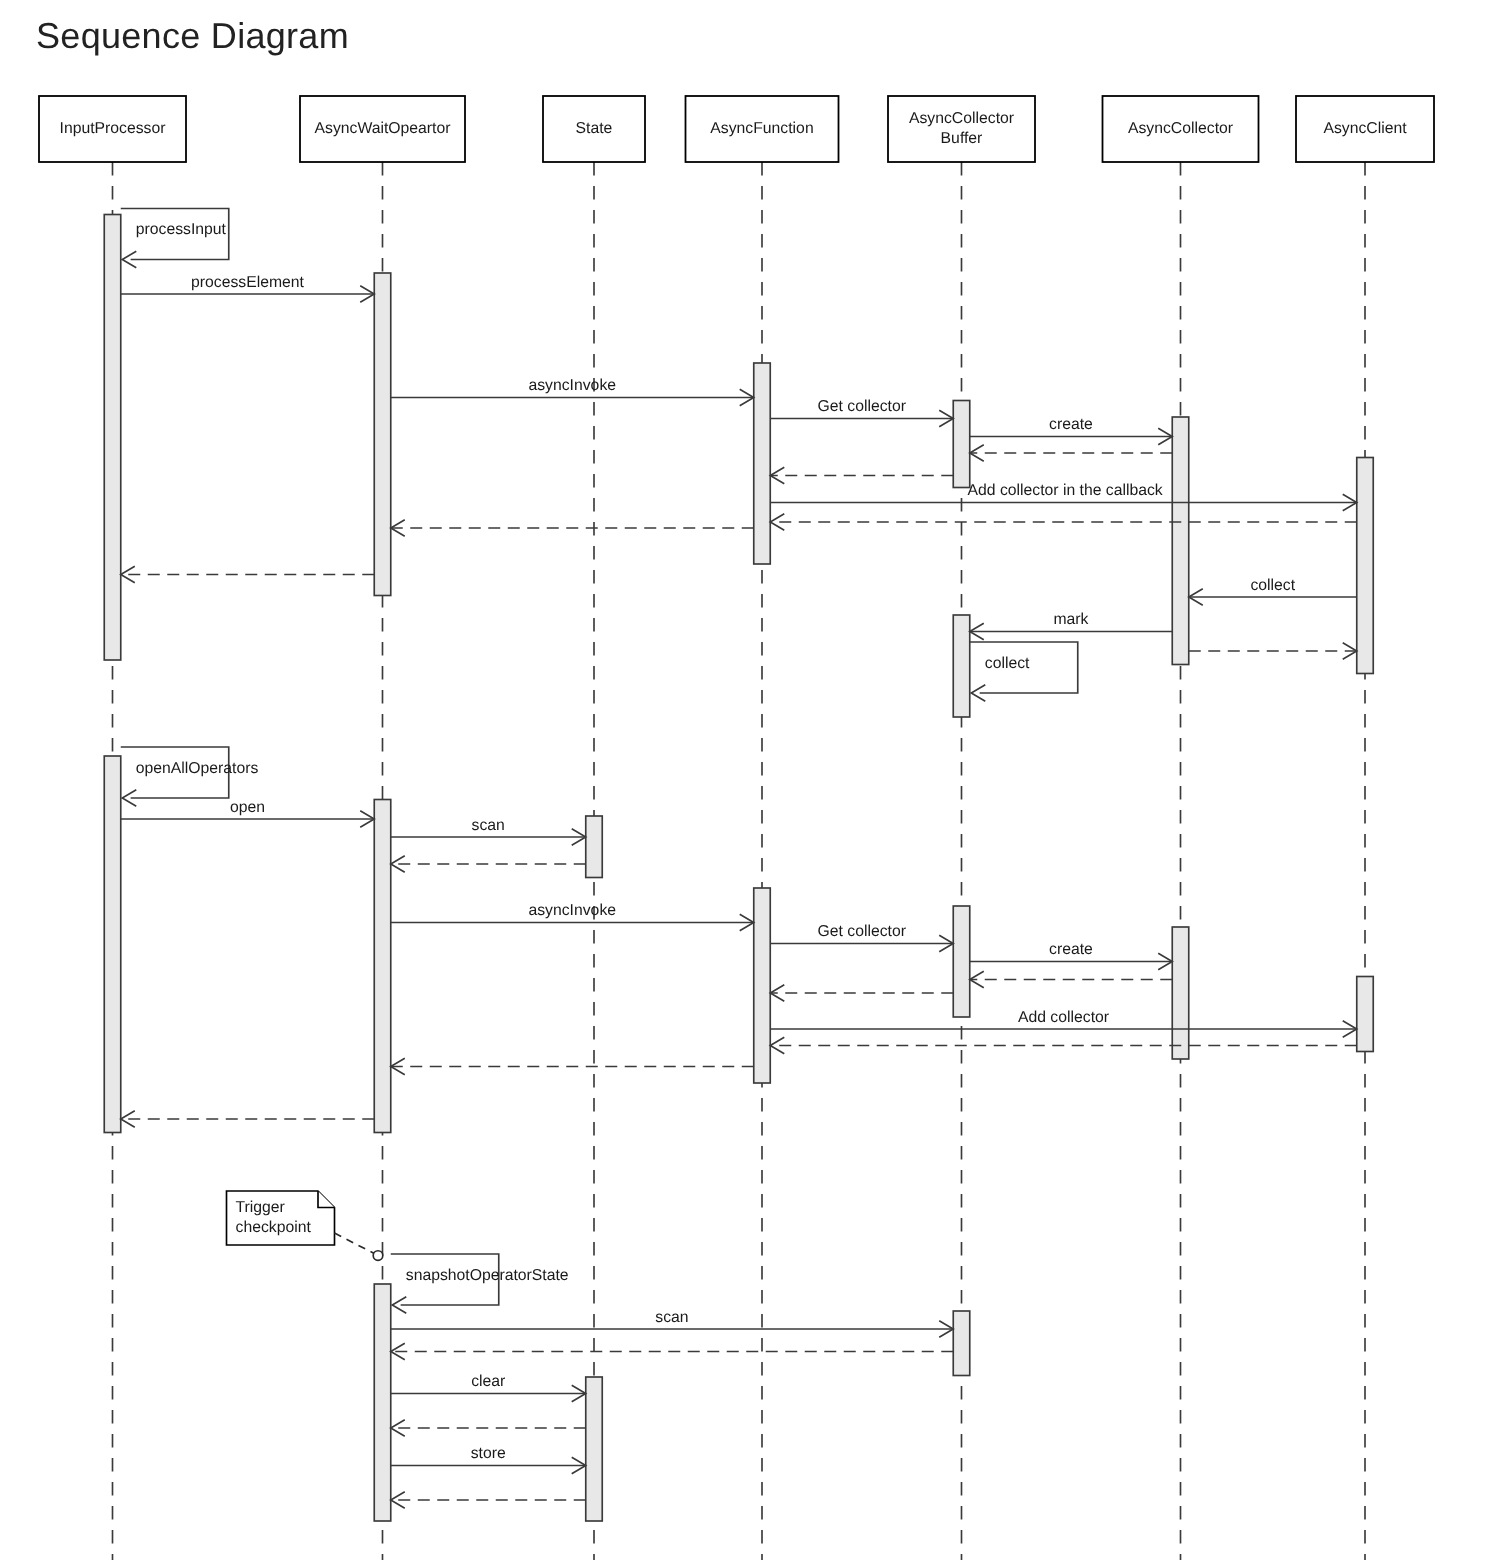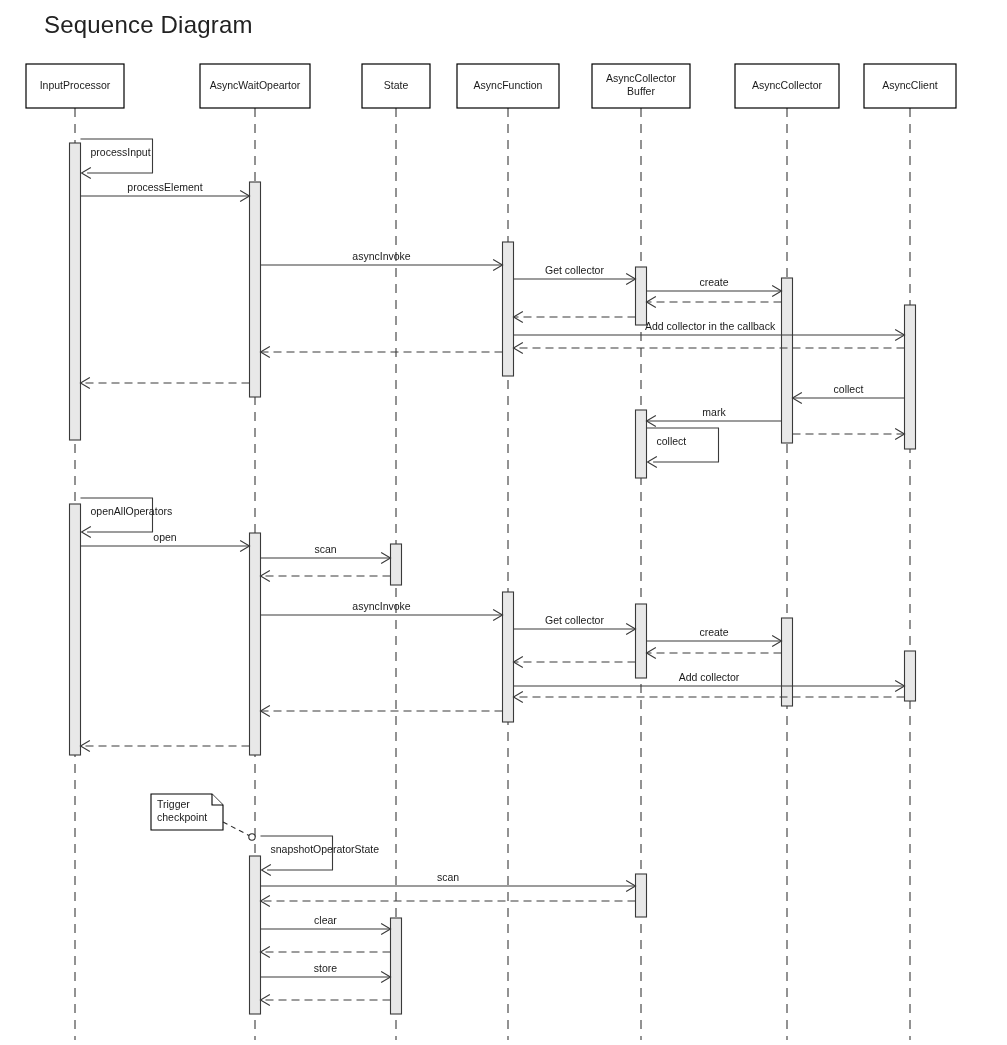--- a/index.html
+++ b/index.html
@@ -19,21 +19,20 @@
   #page-title {
     position: absolute;
     left: 24px;
     top: 10px;
     font-size: 24px;
     font-weight: 400;
     letter-spacing: 0.2px;
     color: #222222;
     line-height: 30px;
     white-space: nowrap;
-    margin-left: 20px;
   }
   #diagram-canvas {
     position: absolute;
     left: 0;
     top: 0;
     width: 1007px;
     height: 1045px;
   }
   .lifeline-head-rect {
     fill: #ffffff;

